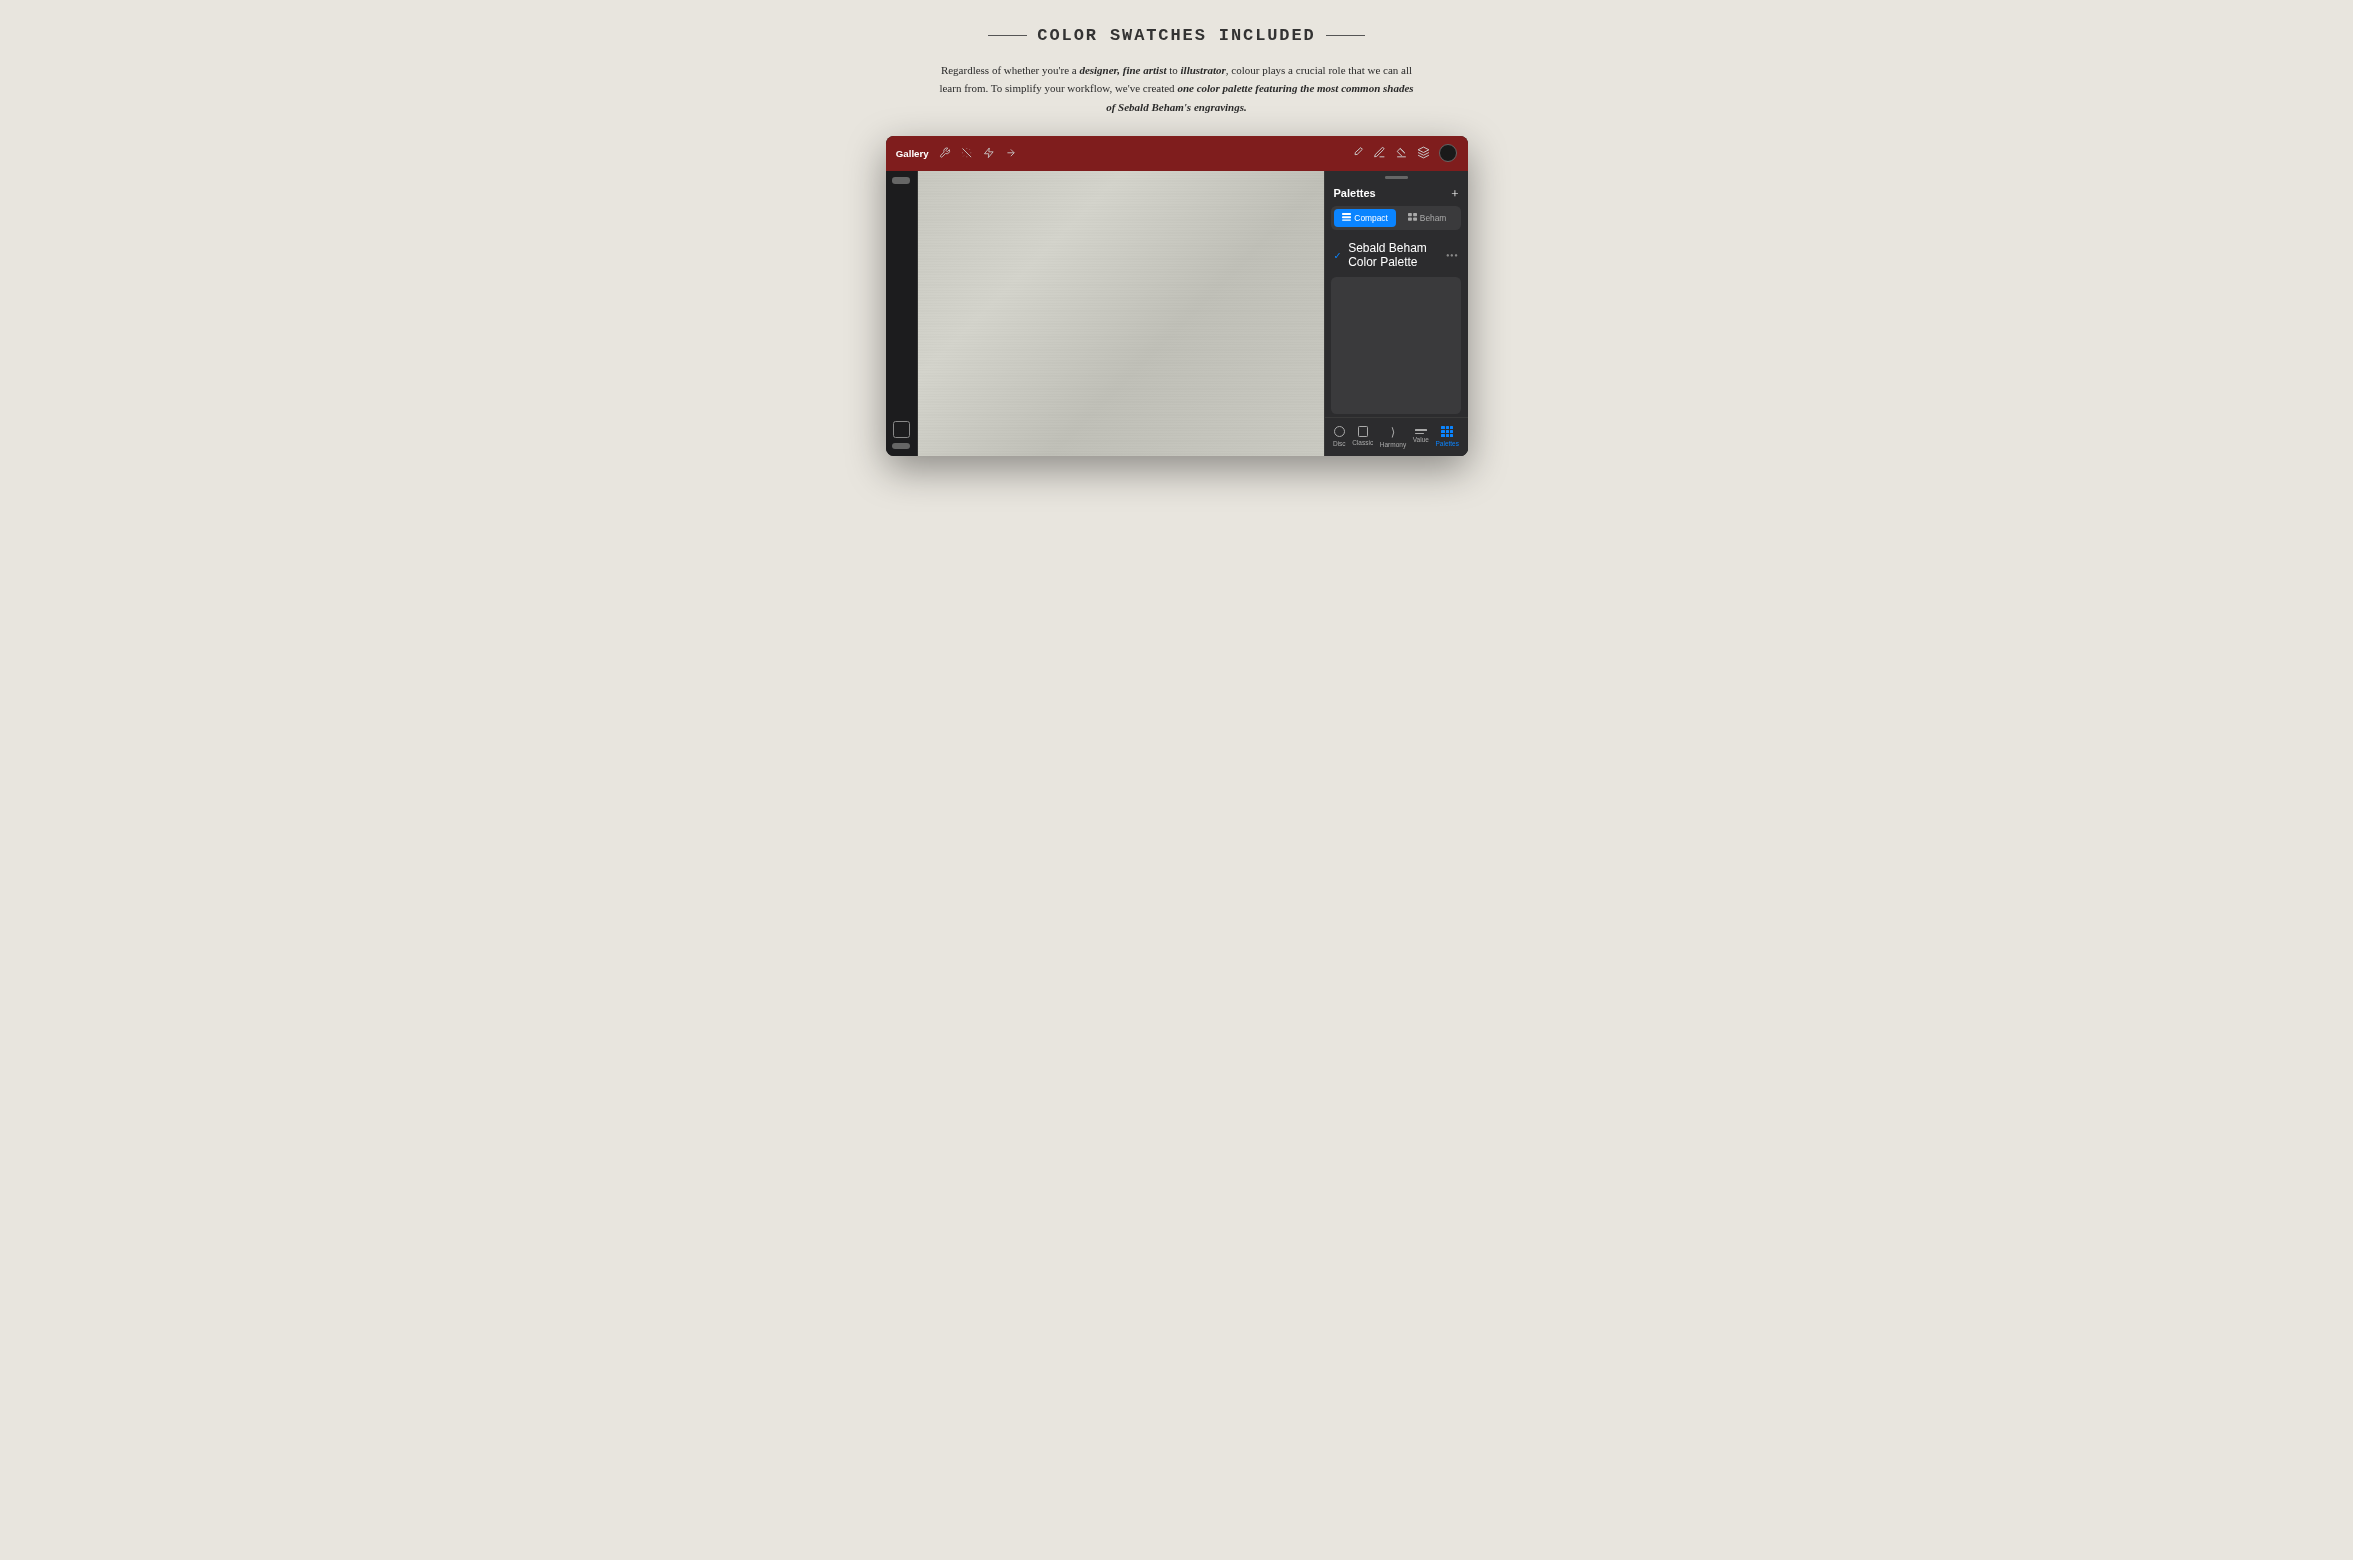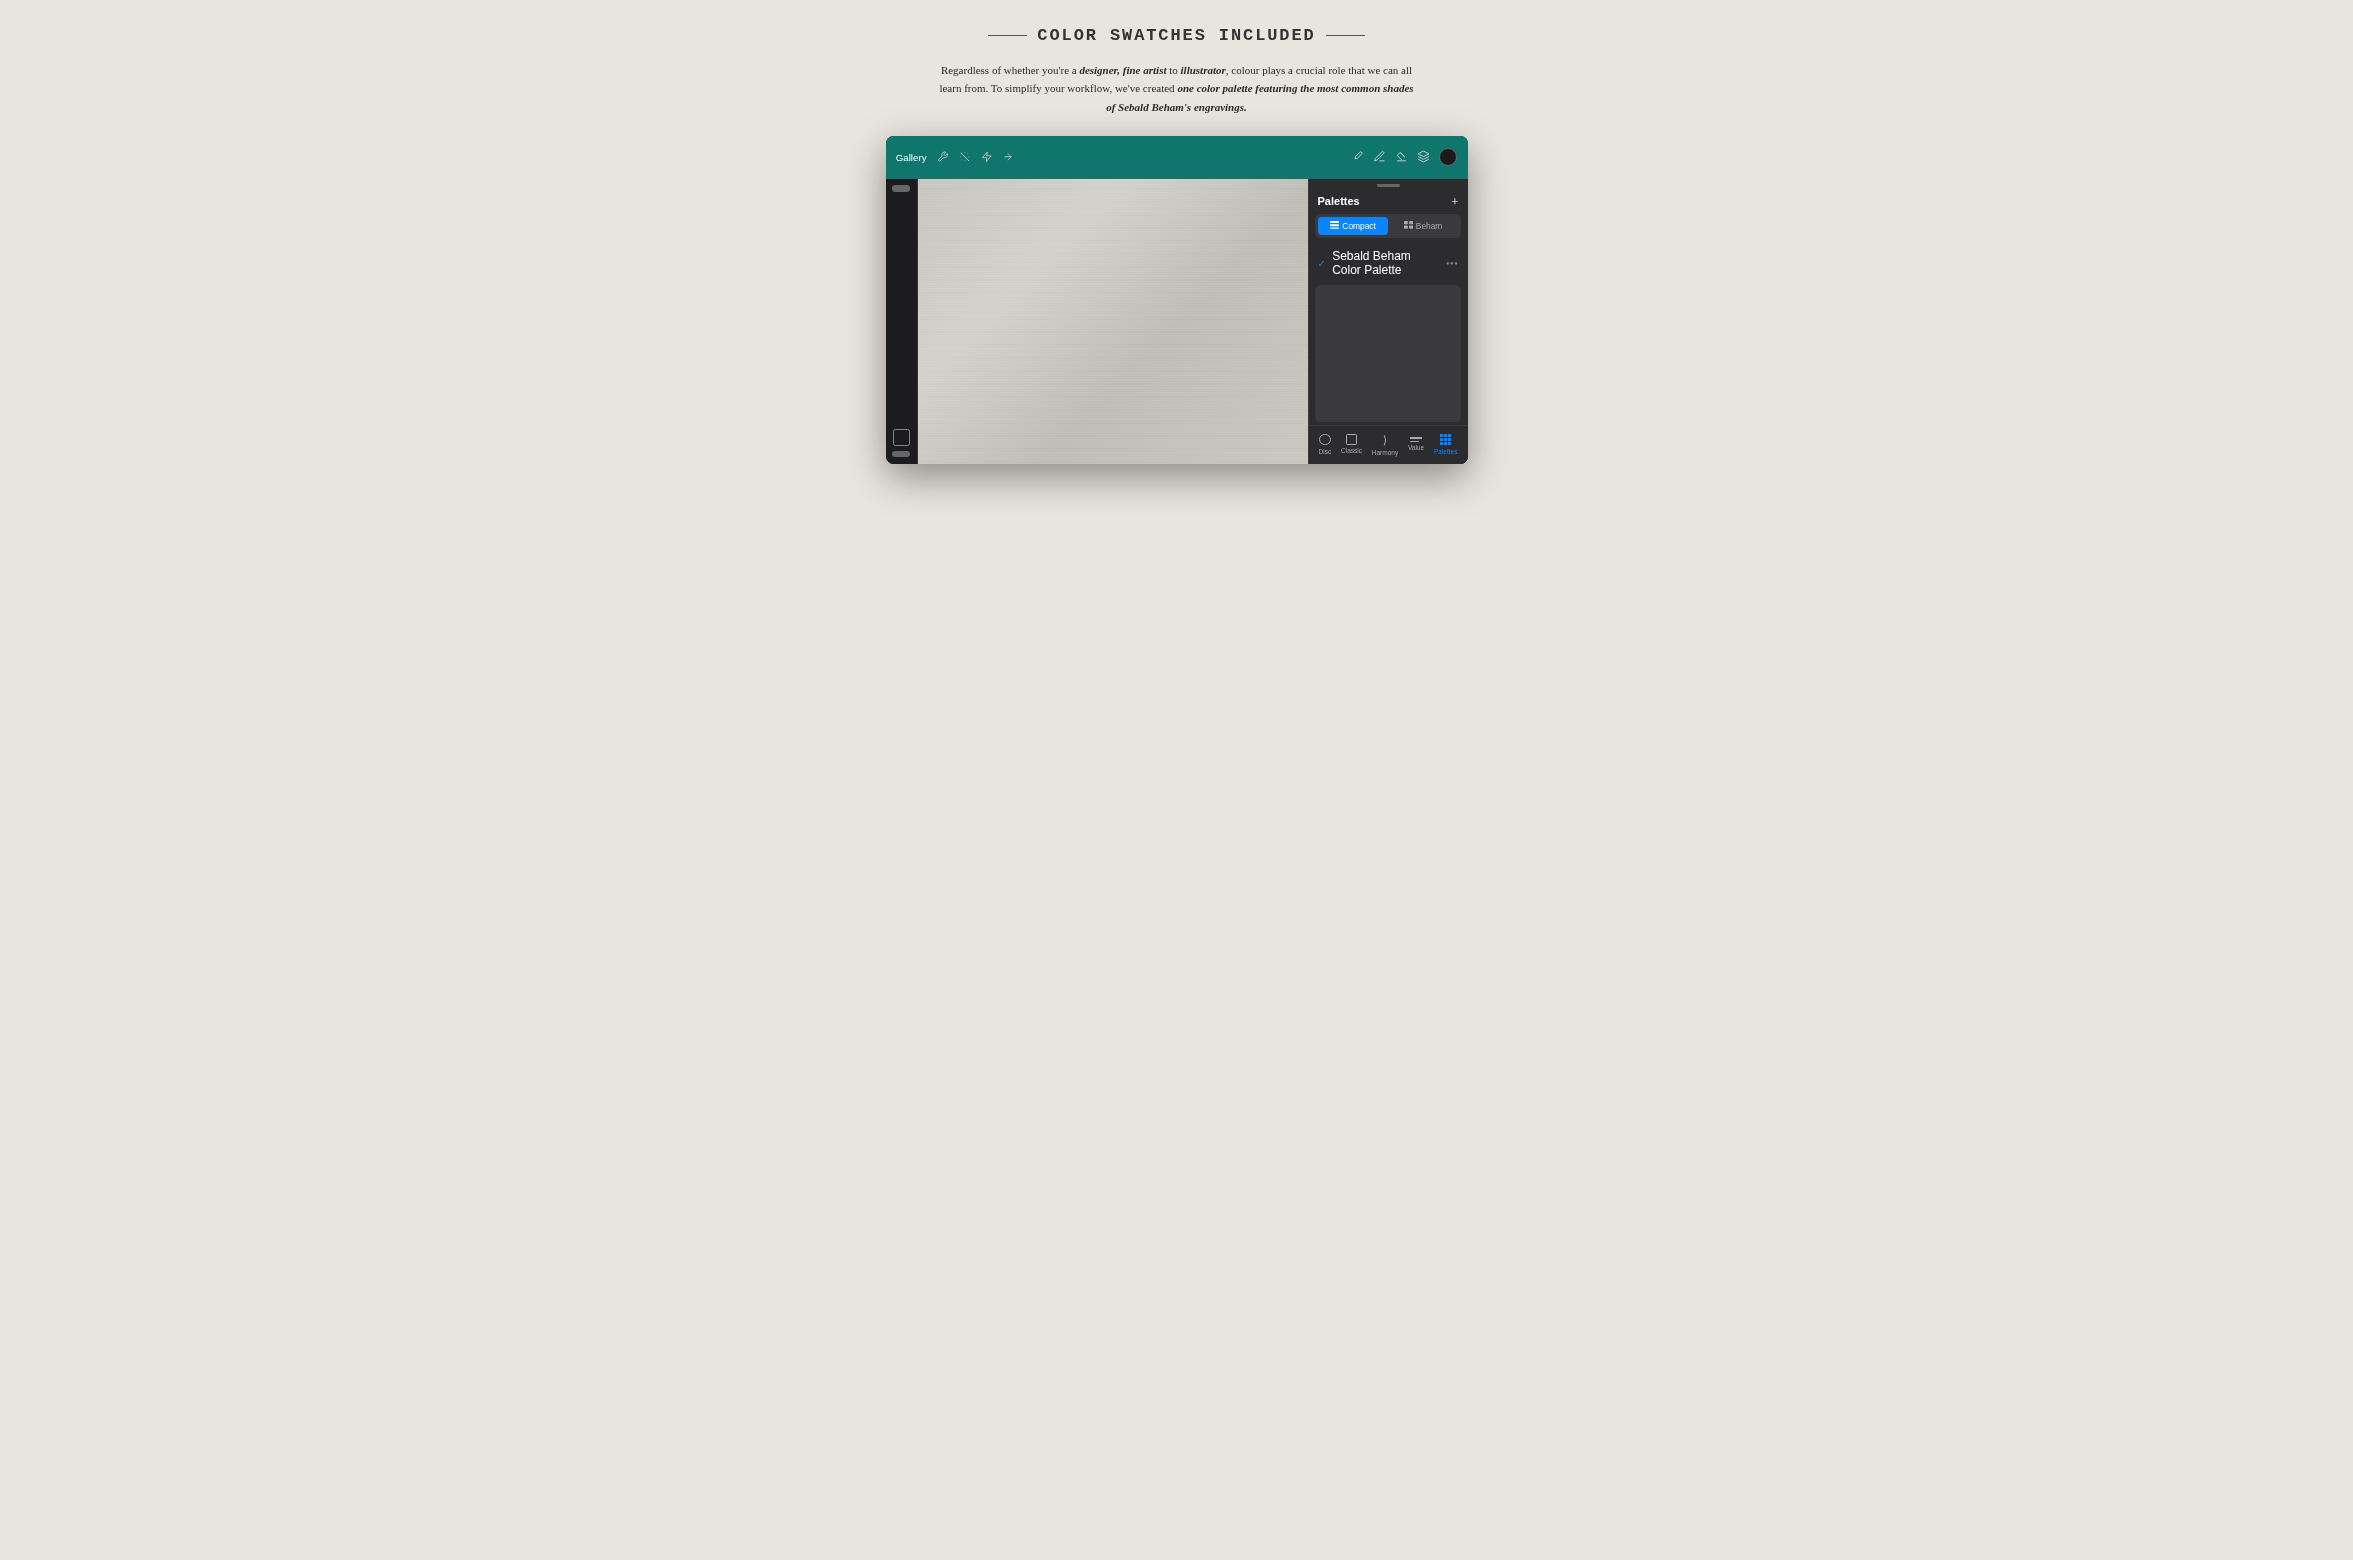--- a/index.html
+++ b/index.html
@@ -63,26 +63,27 @@
     .app-mockup {
       width: 100%;
       background: #1a1a1a;
       border-radius: 7.8px;
       overflow: hidden;
       box-shadow: 0 13px 39px rgba(0,0,0,0.4);
     }
 
     
     .toolbar {
-      background: #0f766e;
+      background: #7f1d1d;
       display: flex;
       align-items: center;
       justify-content: space-between;
       padding: 5.2px 10.3px;
-      height: 43px;
+      height: 35px;
+      font-weight: bold;
     }
 
     .toolbar-left {
       display: flex;
       align-items: center;
       gap: 10.3px;
     }
 
     .toolbar-gallery {
       color: #ffffff;
@@ -164,21 +165,21 @@
           0deg,
           transparent,
           transparent 1.3px,
           rgba(0,0,0,0.015) 1.3px,
           rgba(0,0,0,0.015) 2.6px
         );
     }
 
     
     .palettes-panel {
-      width: 160px;
+      width: 144px;
       background: #2c2c2e;
       display: flex;
       flex-direction: column;
       border-left: 0.6px solid #3a3a3a;
     }
 
     .panel-drag-indicator {
       width: 23px;
       height: 2.6px;
       background: #666;

